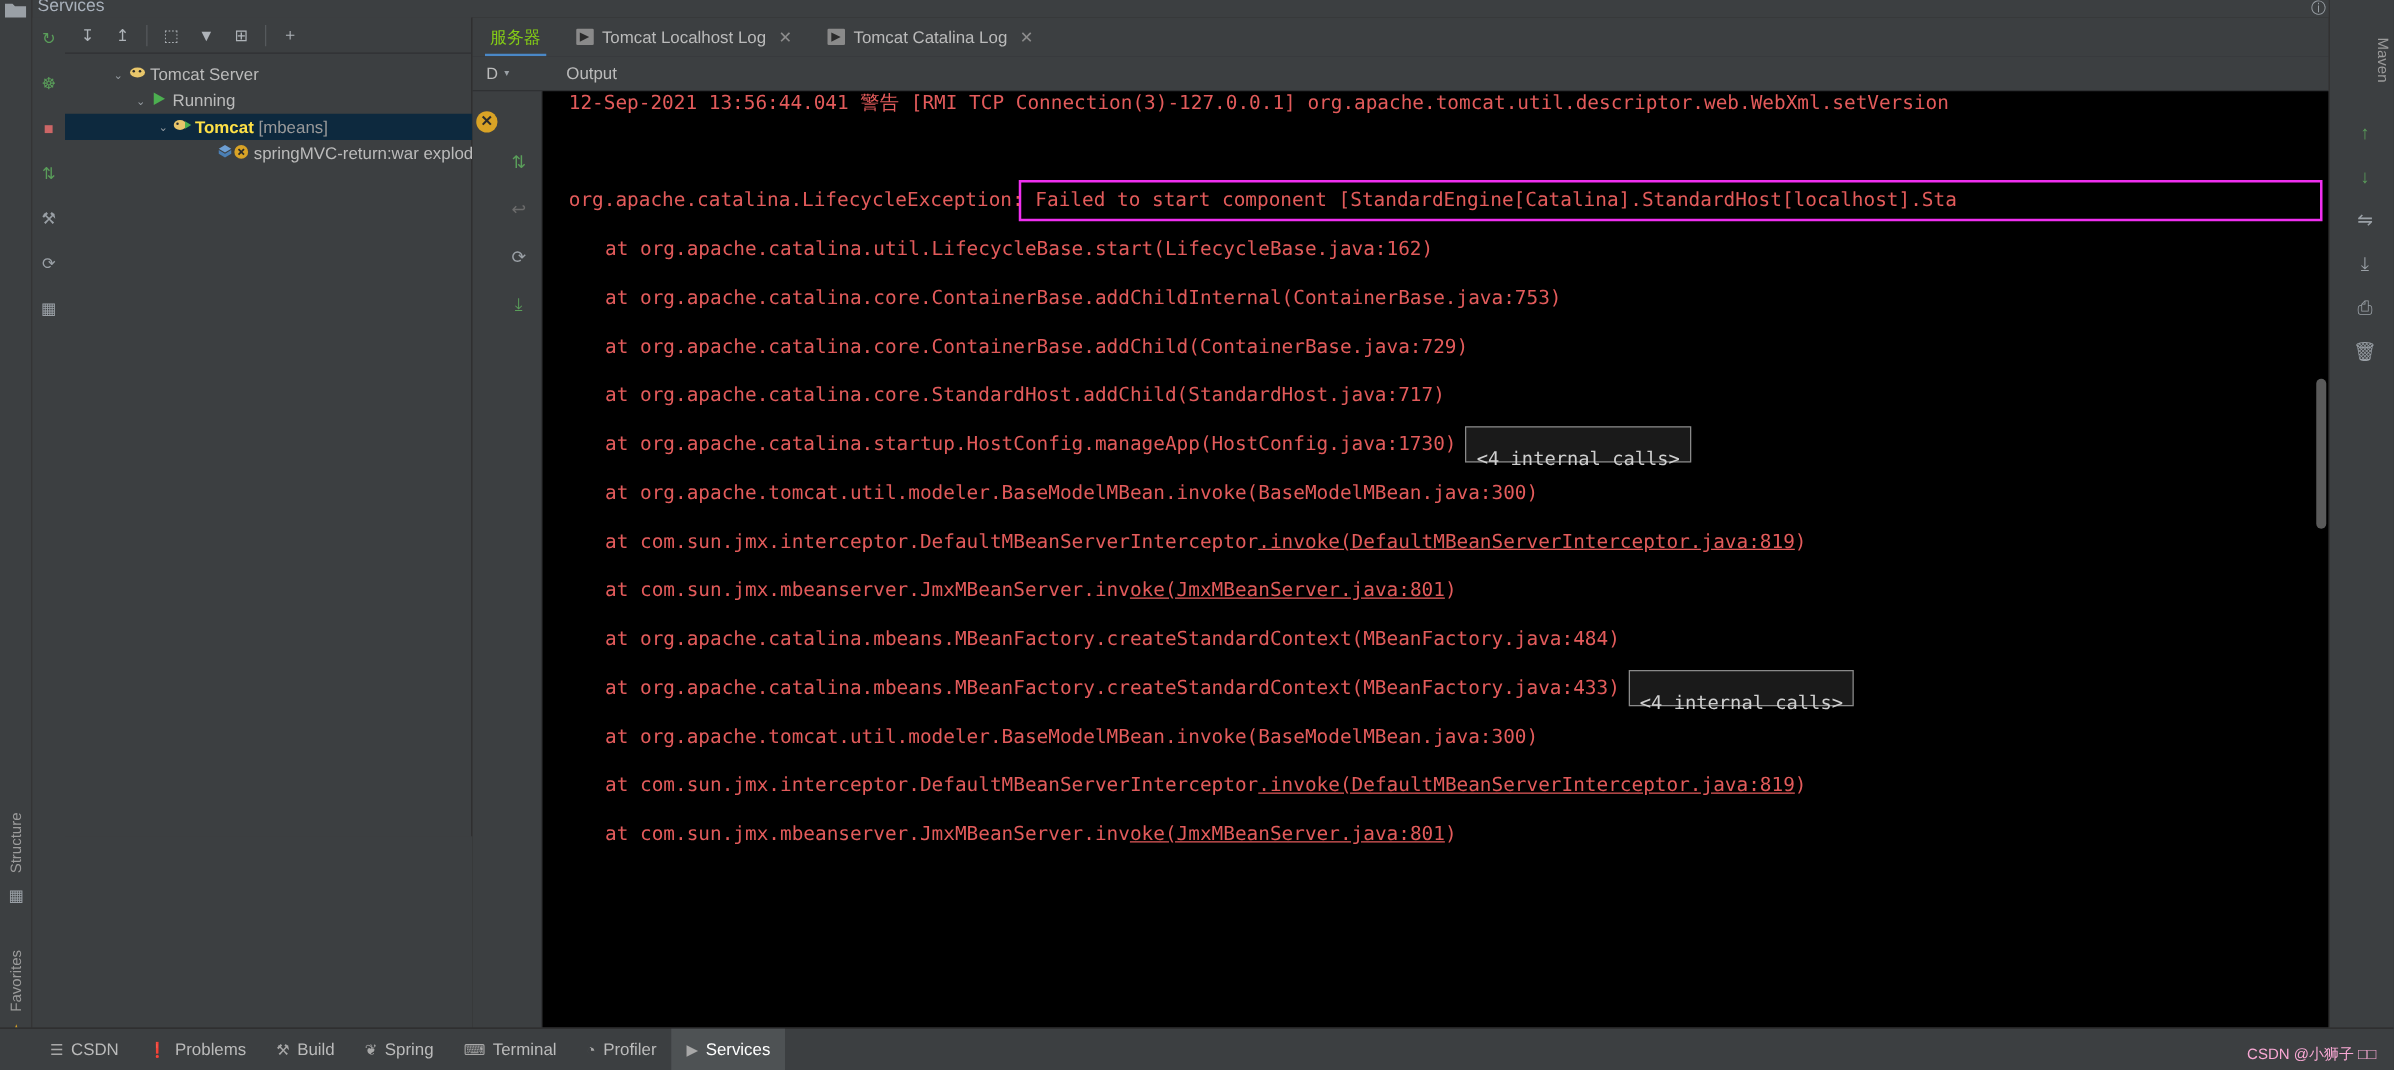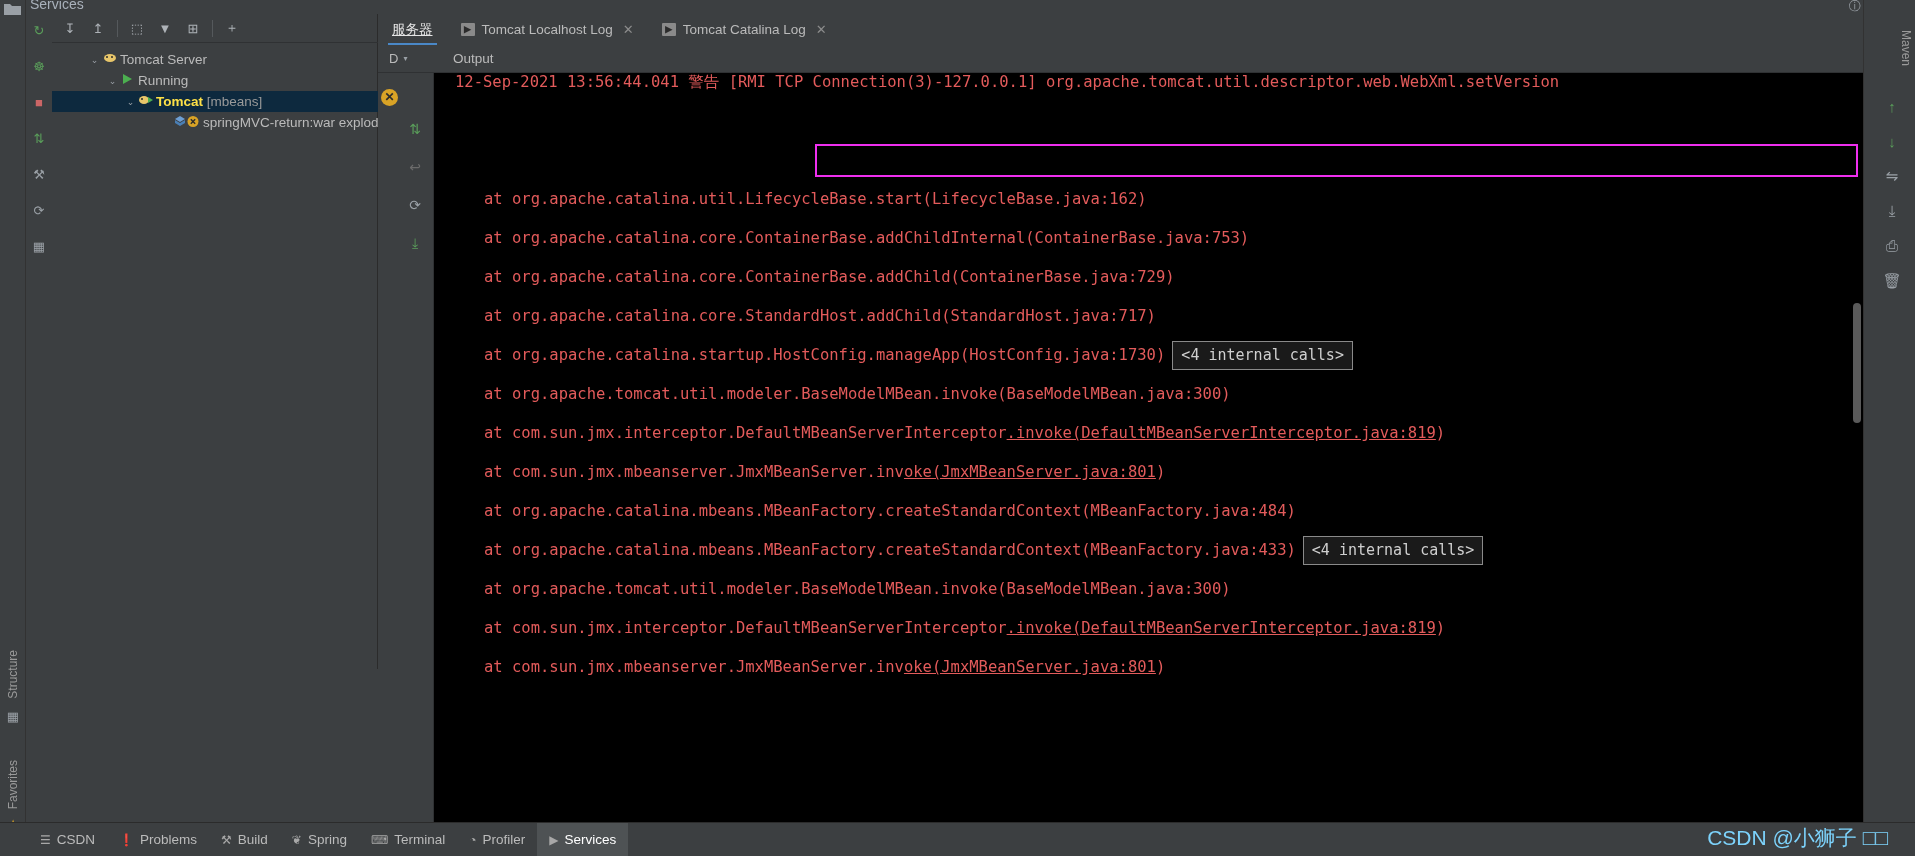--- a/index.html
+++ b/index.html
@@ -99,21 +99,21 @@
   }
   #tabbar {
     position: absolute; left: 0; top: 0; right: 0; height: 31px;
     display: flex; align-items: stretch; background: #3c3f41;
   }
   .tab {
     display: flex; align-items: center; gap: 7px;
     padding: 0 14px; font-size: 13.5px; color: #bbbbbb;
     position: relative; white-space: nowrap;
   }
-  .tab.active { color: #e5e5e5; text-decoration: underline; }
+  .tab.active { color: #84cc16; }
   .tab.active::after {
     content: ""; position: absolute; left: 10px; right: 10px; bottom: 0;
     height: 2px; background: #4a88c7;
   }
   .runico {
     width: 14px; height: 13px; background: #8a8a8a; color: #2b2b2b;
     font-size: 9px; line-height: 13px; text-align: center; font-weight: bold;
     border-radius: 1px;
   }
   .tabclose { color: #8c8c8c; font-size: 13px; margin-left: 3px; }
@@ -158,21 +158,21 @@
     position: absolute; left: 0; height: 39px; line-height: 39px;
     white-space: nowrap;
     font-family: "DejaVu Sans Mono", "Liberation Mono", monospace;
     font-size: 15.5px; color: #e35b5b;
   }
   .logline .lnk { color: #e35b5b; text-decoration: underline; }
   .chip {
     position: absolute; height: 29px; line-height: 27px;
     background: #1a1a1a; border: 1px solid #8a8a8a; color: #cfcfcf;
     font-family: "DejaVu Sans Mono", "Liberation Mono", monospace;
-    font-size: 15px; padding: 0 8px; white-space: nowrap;
+    font-size: 15px; padding: 12px 8px; white-space: nowrap;
   }
   #hlbox {
     position: absolute; border: 2px solid #ef2fef; pointer-events: none;
   }
   #vscroll {
     position: absolute; right: 2px; width: 8px; background: #5a5a5a;
     border-radius: 4px;
   }
   #hscroll {
     position: absolute; bottom: 2px; height: 8px; background: #777777;
@@ -200,22 +200,22 @@
     background: #3c3f41; border-top: 1px solid #2b2b2b;
     display: flex; align-items: center; padding-left: 28px;
   }
   .sbtn {
     display: flex; align-items: center; gap: 6px;
     padding: 0 12px; height: 34px; font-size: 13.5px; color: #bbbbbb;
   }
   .sbtn.active { background: #4e5254; color: #ffffff; }
   .sbtn .sg { font-size: 12px; color: #a8a8a8; }
   #watermark {
-    position: absolute; right: 27px; bottom: 4px;
-    font-size: 21px; color: #7dd3fc; white-space: nowrap;
+    position: absolute; right: 14px; bottom: 4px;
+    font-size: 12px; color: #f9a8d4; white-space: nowrap;
   }
 </style>
 </head>
 <body>
 
 <div id="titlestrip">
   <div class="svc-title">Services</div>
   <div class="tr-icons">
     <span>ⓘ</span>
     &nbsp;&nbsp;
@@ -328,20 +328,21 @@
       <div class="gic" style="top: 83px; color: rgb(107, 107, 107);">↩</div>
       <div class="gic" style="top: 121px; color: rgb(154, 160, 166);">⟳</div>
       <div class="gic" style="top: 159px; color: rgb(90, 158, 90);">⤓</div>
     </div>
 
   <div id="console">
     <div id="hlbox" style="left: 381.48px; top: 71px; height: 33px; right: 5px; border-color: rgb(239, 47, 239);"></div>
     <div id="vscroll" style="top: 230px; height: 120px;"></div>
     <div id="hscroll" style="left: 390px; width: 450px;"></div>
   <div class="logline" style="top: -10px; left: 21px;">12-Sep-2021 13:56:44.041 警告 [RMI TCP Connection(3)-127.0.0.1] org.apache.tomcat.util.descriptor.web.WebXml.setVersion</div>
+      <div class="logline" style="top: 68px; left: 21px;">org.apache.catalina.LifecycleException: Failed to start component [StandardEngine[Catalina].StandardHost[localhost].Sta</div>
       <div class="logline" style="top: 107px; left: 50px;">at org.apache.catalina.util.LifecycleBase.start(LifecycleBase.java:162)</div>
       <div class="logline" style="top: 146px; left: 50px;">at org.apache.catalina.core.ContainerBase.addChildInternal(ContainerBase.java:753)</div>
       <div class="logline" style="top: 185px; left: 50px;">at org.apache.catalina.core.ContainerBase.addChild(ContainerBase.java:729)</div>
       <div class="logline" style="top: 224px; left: 50px;">at org.apache.catalina.core.StandardHost.addChild(StandardHost.java:717)</div>
       <div class="logline" style="top: 263px; left: 50px;">at org.apache.catalina.startup.HostConfig.manageApp(HostConfig.java:1730)</div>
       <div class="chip" style="top: 268px; left: 738.36px;">&lt;4 internal calls&gt;</div>
       <div class="logline" style="top: 302px; left: 50px;">at org.apache.tomcat.util.modeler.BaseModelMBean.invoke(BaseModelMBean.java:300)</div>
       <div class="logline" style="top: 341px; left: 50px;">at com.sun.jmx.interceptor.DefaultMBeanServerInterceptor<span class="lnk">.invoke(DefaultMBeanServerInterceptor.java:819</span>)</div>
       <div class="logline" style="top: 380px; left: 50px;">at com.sun.jmx.mbeanserver.JmxMBeanServer.inv<span class="lnk">oke(JmxMBeanServer.java:801</span>)</div>
       <div class="logline" style="top: 419px; left: 50px;">at org.apache.catalina.mbeans.MBeanFactory.createStandardContext(MBeanFactory.java:484)</div>

